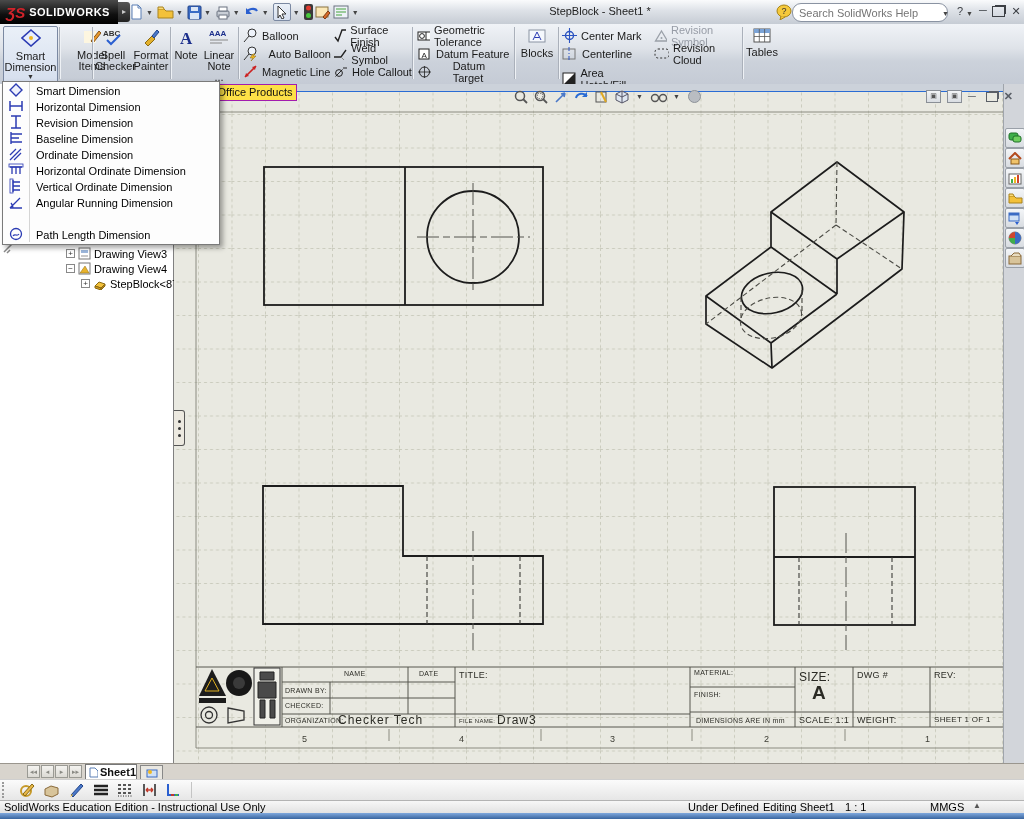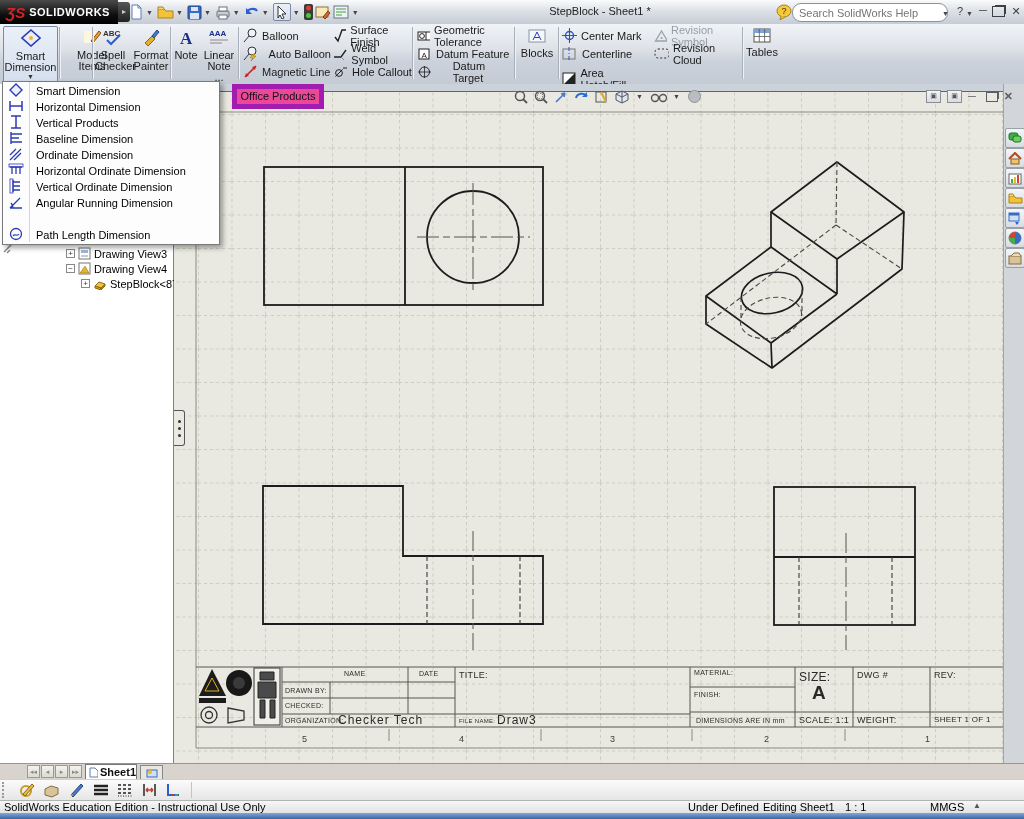--- a/index.html
+++ b/index.html
@@ -50,21 +50,21 @@
   .trow{position:absolute;height:15px;display:flex;align-items:center;gap:3px;color:#000;}
   .expbox{width:9px;height:9px;border:1px solid #888;background:#fff;font-size:8px;line-height:7px;
     text-align:center;color:#333;box-sizing:border-box;}
   #splitter{left:174px;top:410px;width:10px;height:34px;background:#ece9e0;border:1px solid #555;border-left:none;
     border-radius:0 3px 3px 0;z-index:5;display:flex;flex-direction:column;justify-content:center;align-items:center;gap:4px;}
   #splitter i{width:3px;height:3px;background:#333;border-radius:50%;}
 
   
   #cmstrip{left:174px;top:84px;width:829px;height:8px;background:#ccd2da;}
   #blueline{left:174px;top:91px;width:829px;height:2px;background:#2a6cd4;}
-  #officetab{left:232px;top:84px;width:82px;height:15px;background:#ec4899;border:5px solid #a21caf;
+  #officetab{left:213px;top:84px;width:82px;height:15px;background:#fde047;border:1px solid #a21caf;
     text-align:center;line-height:14px;color:#111;z-index:6;}
   #hud{left:513px;top:88px;height:17px;display:flex;align-items:center;gap:4px;z-index:6;}
   #docwin{left:926px;top:90px;display:flex;gap:6px;align-items:center;z-index:6;}
   .dwb{width:13px;height:11px;border:1px solid #8a8f96;background:linear-gradient(#f2f4f6,#d9dde2);
     font-size:7px;color:#555;text-align:center;line-height:10px;}
   .dwg{color:#5a5f66;font-size:11px;line-height:11px;font-weight:bold;}
 
   
   #taskpane{left:1003px;top:84px;width:21px;height:679px;background:#d2d5da;border-left:1px solid #9fa4ab;box-sizing:border-box;}
   .tpb{position:absolute;left:1005px;width:18px;height:18px;border:1px solid #9aa0a8;border-radius:2px;
@@ -617,21 +617,21 @@
     <div class="mitem" style="top:17px;">
       <span class="mic"><svg width="16" height="16">
             <path d="M2 3v10M14 3v10M2 8h12" fill="none" stroke="#2b3bb3" stroke-width="1.5"></path>
           </svg></span>
       <span class="mtx">Horizontal Dimension</span>
     </div>
     <div class="mitem" style="top:33px;">
       <span class="mic"><svg width="16" height="16">
             <path d="M3 2h10M3 14h10M8 2v12" fill="none" stroke="#2b3bb3" stroke-width="1.5"></path>
           </svg></span>
-      <span class="mtx">Vertical Products</span>
+      <span class="mtx">Revision Dimension</span>
     </div>
     <div class="mitem" style="top:49px;">
       <span class="mic"><svg width="16" height="16">
             <path d="M3 2v12M3 4h11M3 8h8M3 12h11" fill="none" stroke="#2b3bb3" stroke-width="1.4"></path>
           </svg></span>
       <span class="mtx">Baseline Dimension</span>
     </div>
     <div class="mitem" style="top:65px;">
       <span class="mic"><svg width="16" height="16">
             <path d="M2 14L13 3M2 9L8 3M6 14l7-7" fill="none" stroke="#2b3bb3" stroke-width="1.3"></path>

